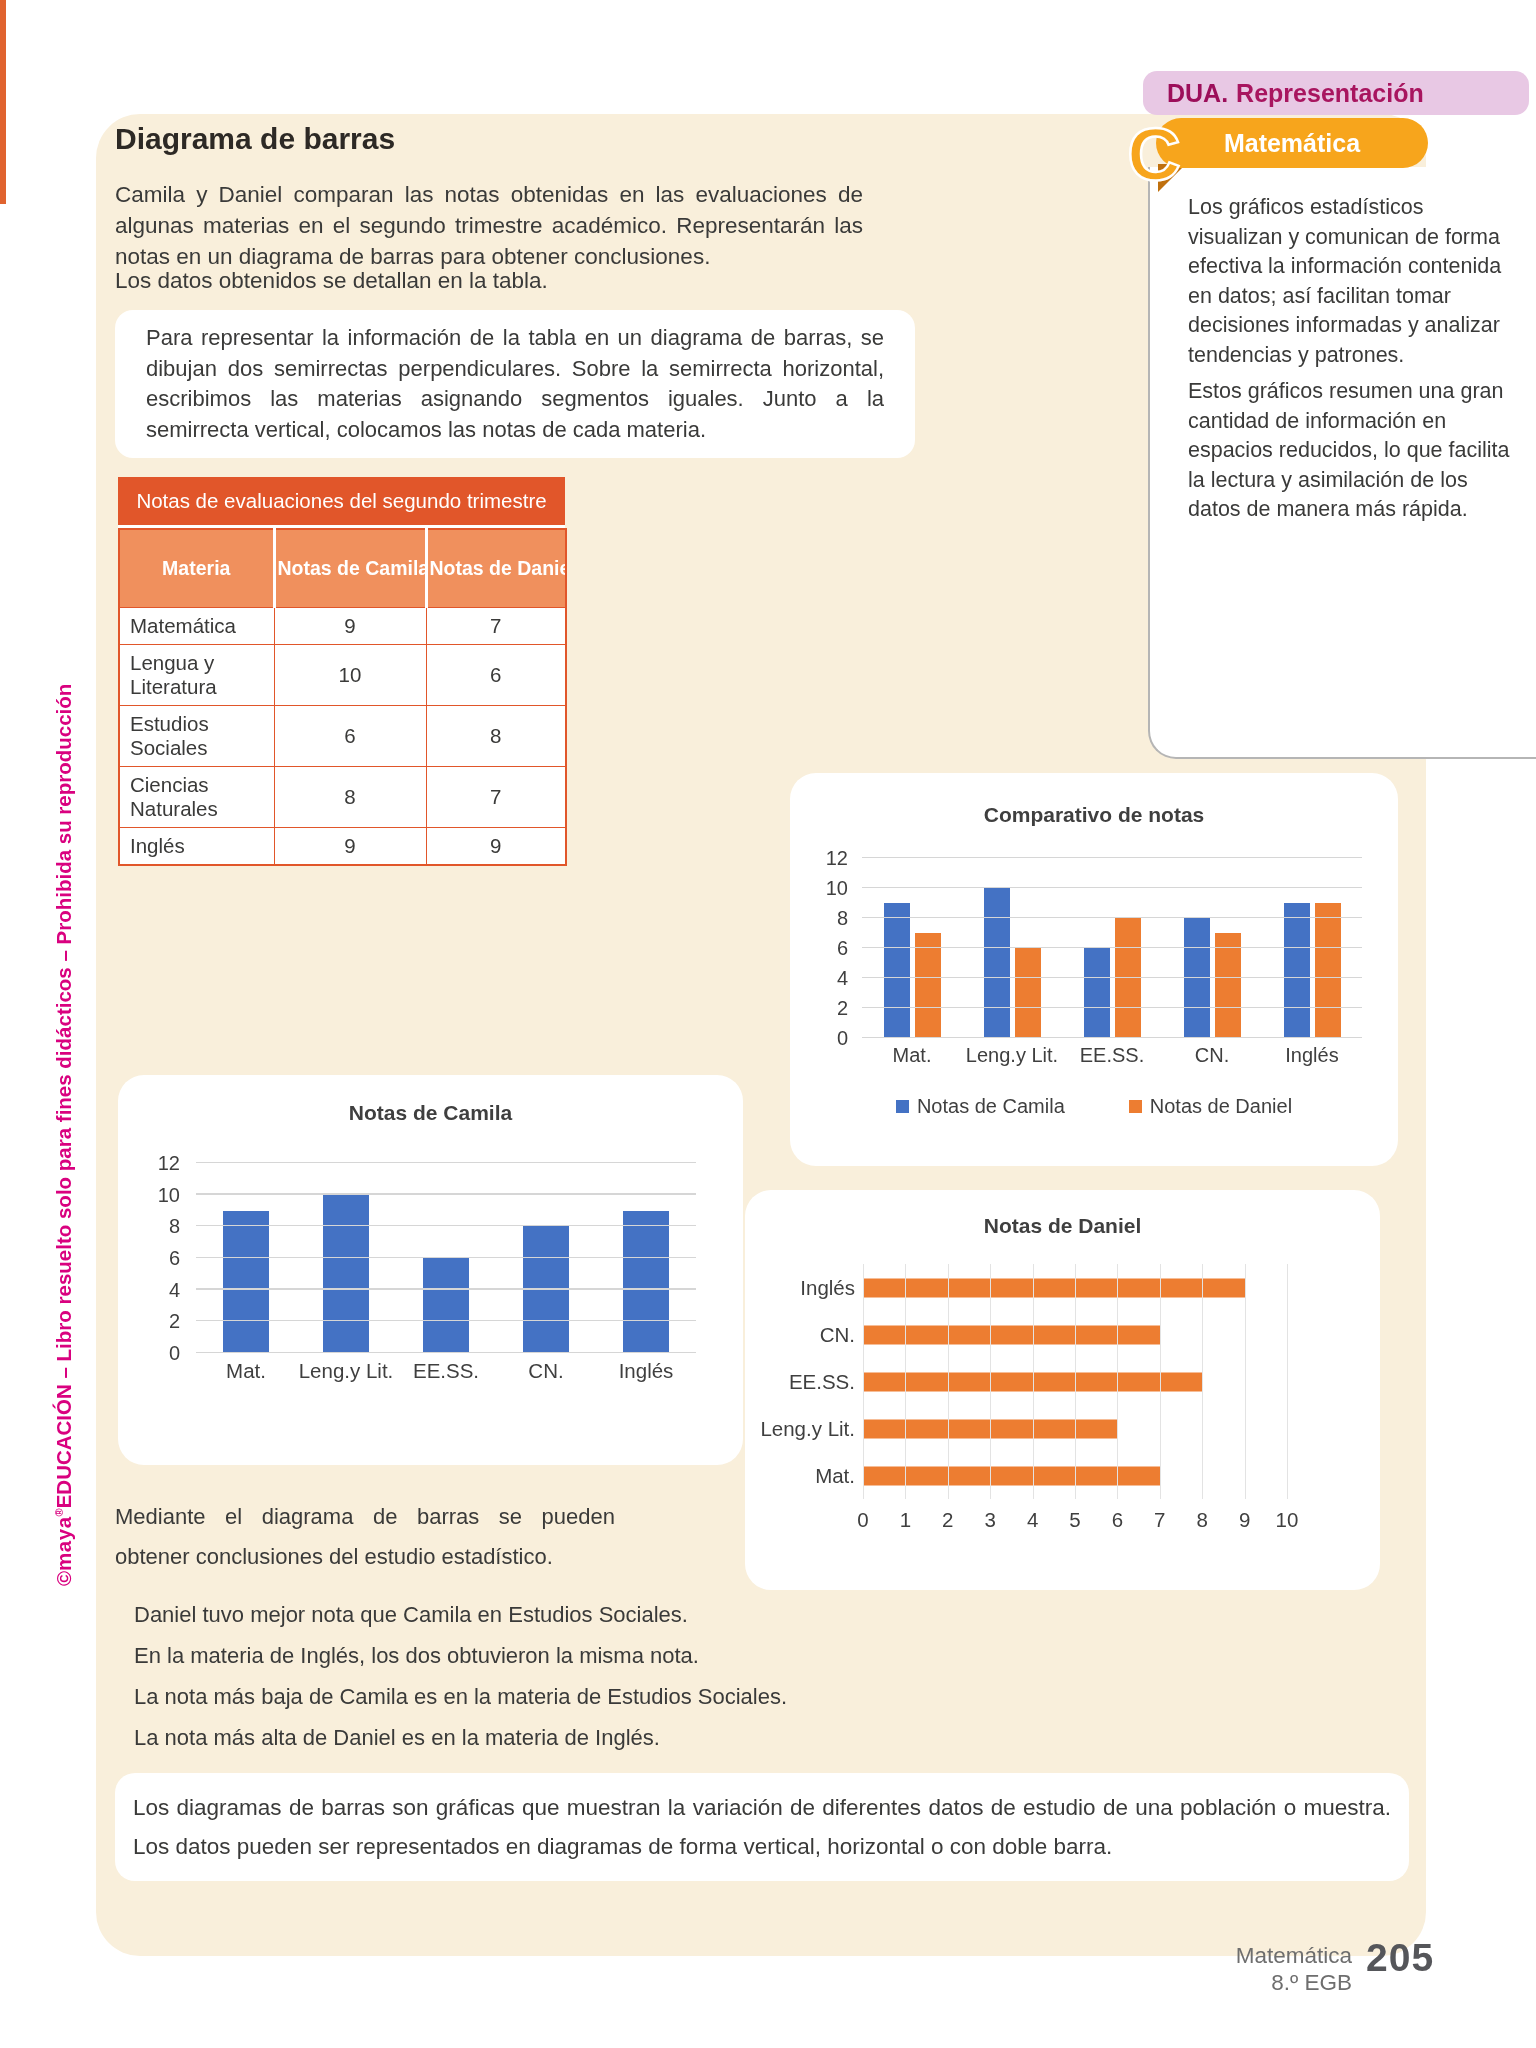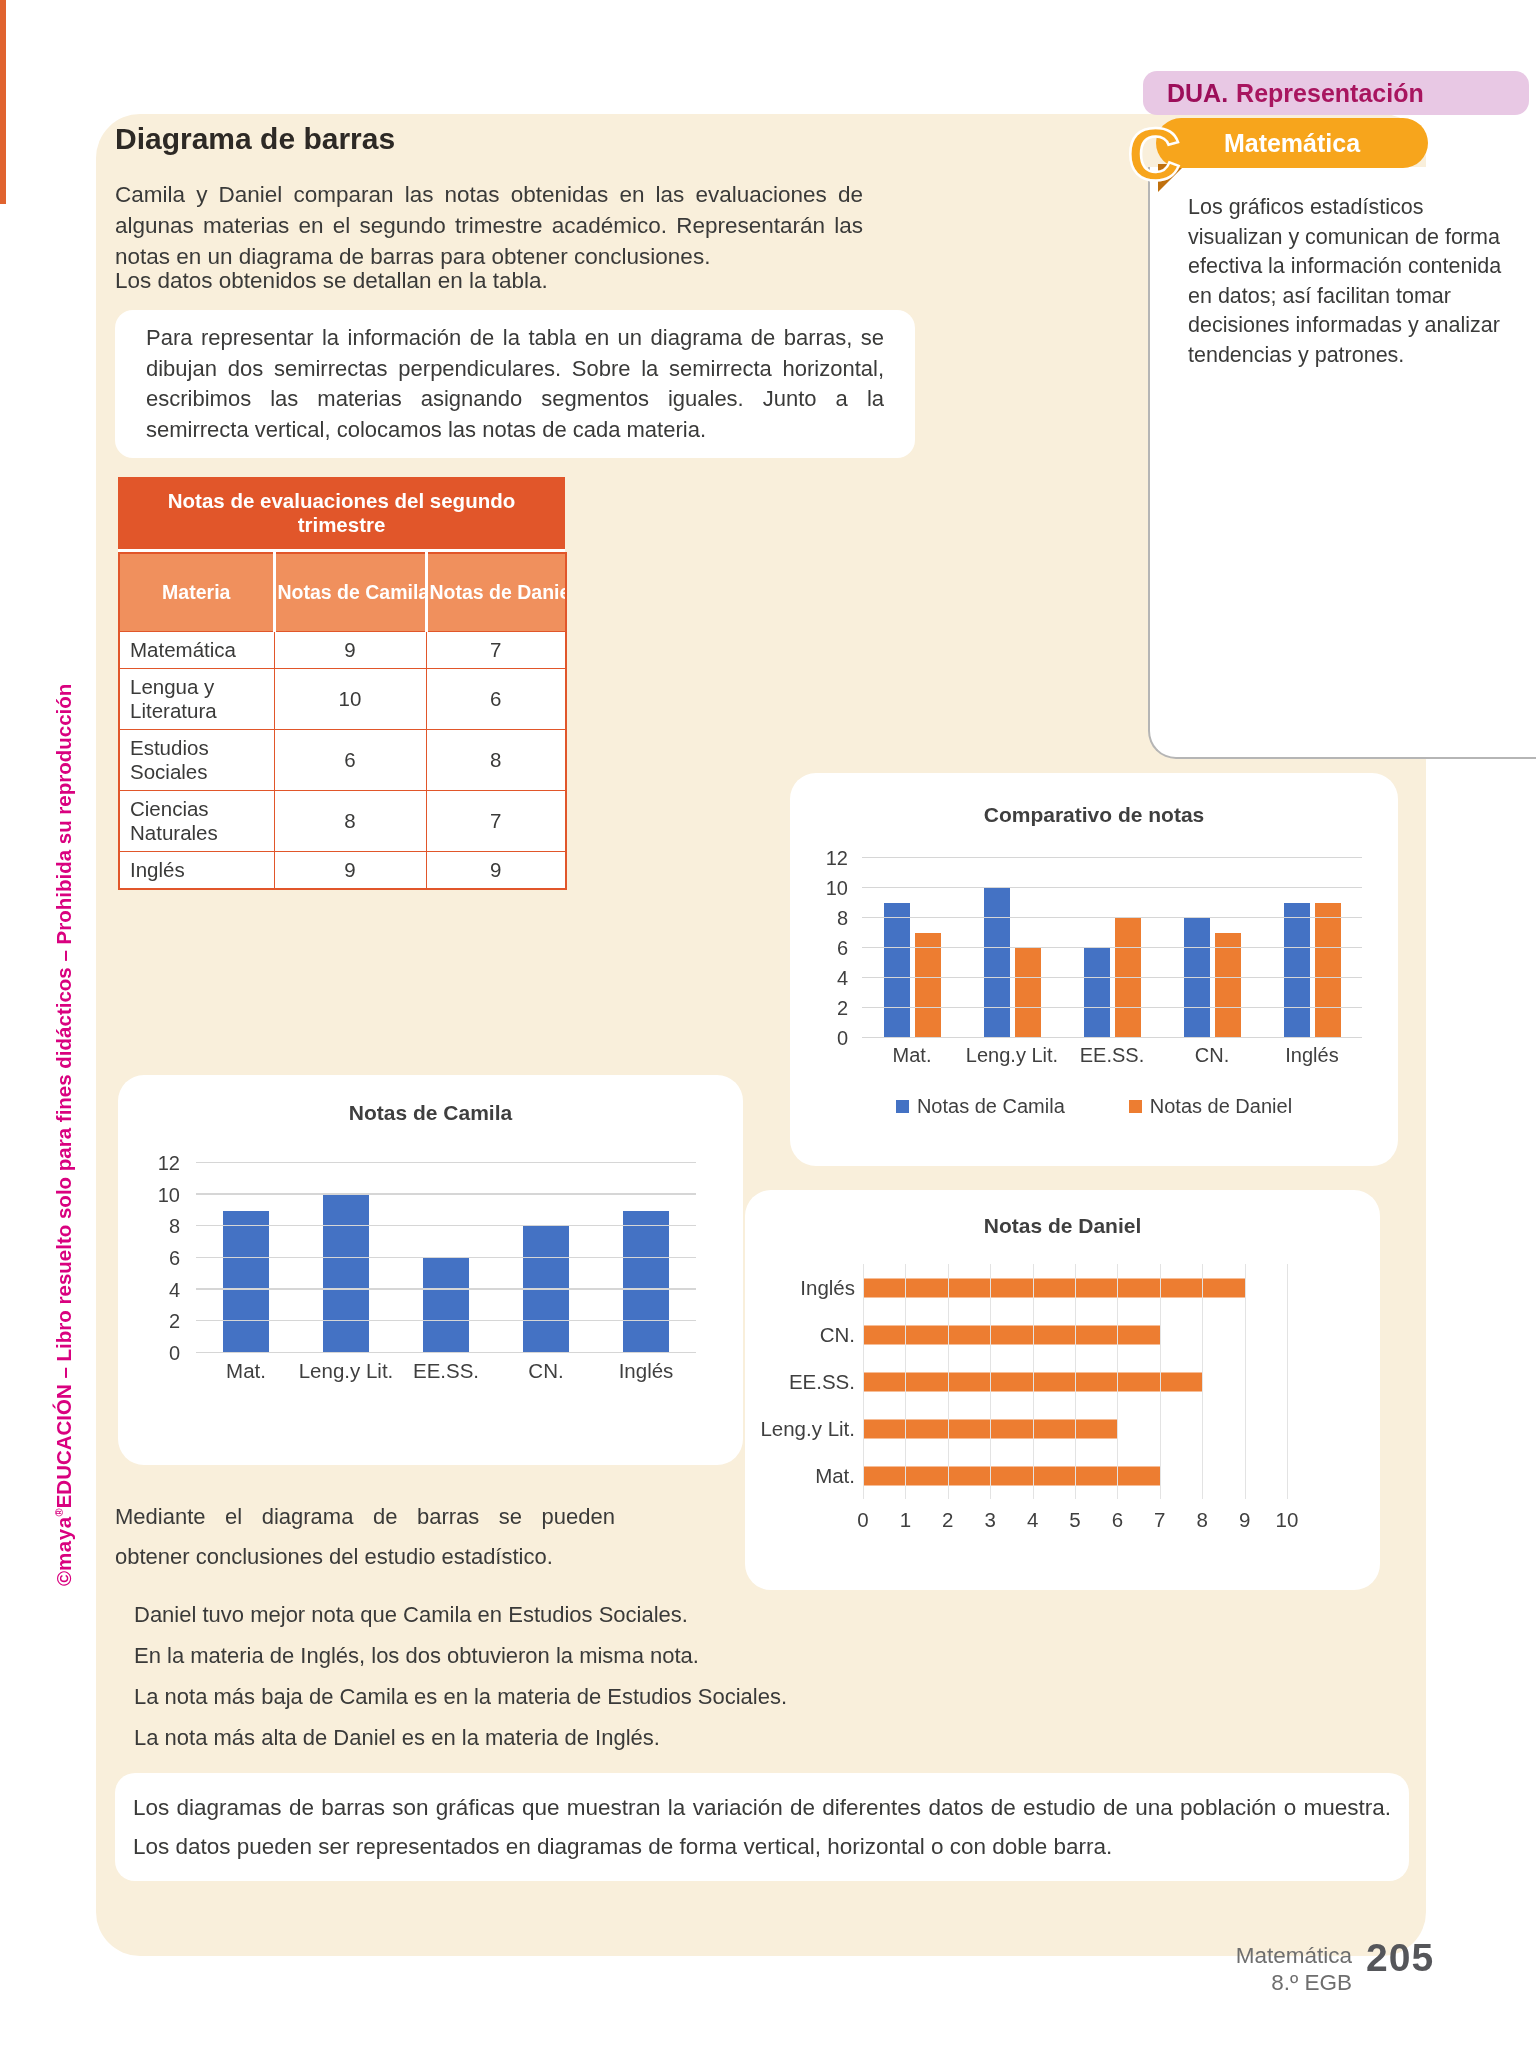--- a/index.html
+++ b/index.html
@@ -38,21 +38,21 @@
   .intro2{position:absolute;left:115px;top:268px;margin:0;font-size:22.5px;white-space:nowrap;}
 
   .callout{background:#ffffff;box-sizing:border-box;text-align:justify;}
   .callout1{position:absolute;left:115px;top:310px;width:800px;border-radius:18px;
             padding:13px 31px;font-size:22px;line-height:30.5px;}
   .callout2{position:absolute;left:115px;top:1773px;width:1294px;border-radius:20px;
             padding:15px 18px;font-size:22.5px;line-height:39px;}
 
   
   .tablewrap{position:absolute;left:118px;top:477px;width:447px;}
-  .t-title{background:#e1562a;color:#ffffff;font-weight:bold;font-size:20.5px;text-align:center;
+  .t-title{background:#e1562a;color:#ffffff;font-weight:normal;font-size:20.5px;text-align:center;
            padding:12px 4px;border-bottom:3px solid #ffffff;}
   .tablewrap table{width:100%;border-collapse:collapse;background:#ffffff;table-layout:fixed;
                    font-size:20.5px;color:#3a3a39;border:2px solid #e1562a;}
   .tablewrap th{background:#f0905d;color:#ffffff;font-weight:bold;font-size:19.5px;padding:27px 2px;
                 white-space:nowrap;overflow:hidden;}
   .tablewrap th + th{border-left:3px solid #ffffff;}
   .tablewrap td{border:1.5px solid #e1562a;padding:6px 10px;text-align:center;}
   .tablewrap td:first-child{text-align:left;}
   .tablewrap col:nth-child(1){width:155px;}
   .tablewrap col:nth-child(2){width:152px;}
@@ -128,20 +128,21 @@
 
   <div class="main-panel"></div>
 
   <div class="dua-badge">
     <b>DUA.</b>
     <span>Representación</span>
   </div>
 
   <div class="sidebar-card">
     <p>Los gráficos estadísticos visualizan y comunican de forma efectiva la información contenida en datos; así facilitan tomar decisiones informadas y analizar tendencias y patrones.</p>
+    <p>Estos gráficos resumen una gran cantidad de información en espacios reducidos, lo que facilita la lectura y asimilación de los datos de manera más rápida.</p>
   </div>
 
   <div class="badge-tail"></div>
   <div class="mat-badge">Matemática</div>
   <svg class="c-icon" width="82" height="86" viewBox="0 0 82 86">
     <text x="40" y="68" text-anchor="middle" font-size="74" font-weight="bold" fill="#f7a51c" stroke="#ffffff" stroke-width="2.5">C</text>
   </svg>
 
   <h1 class="page-title">Diagrama de barras</h1>
 

